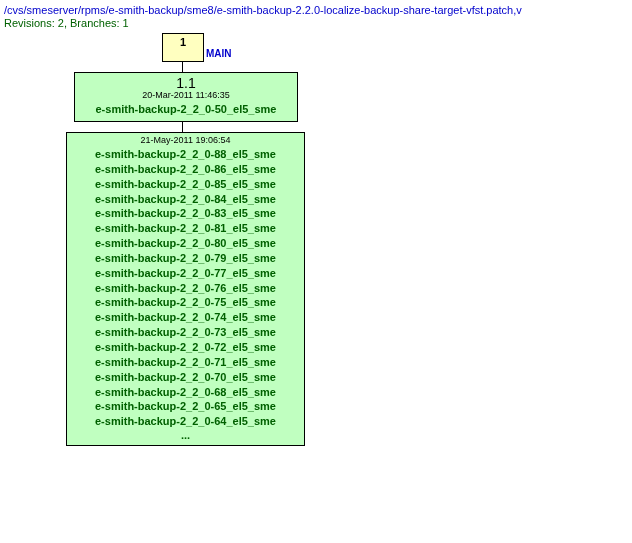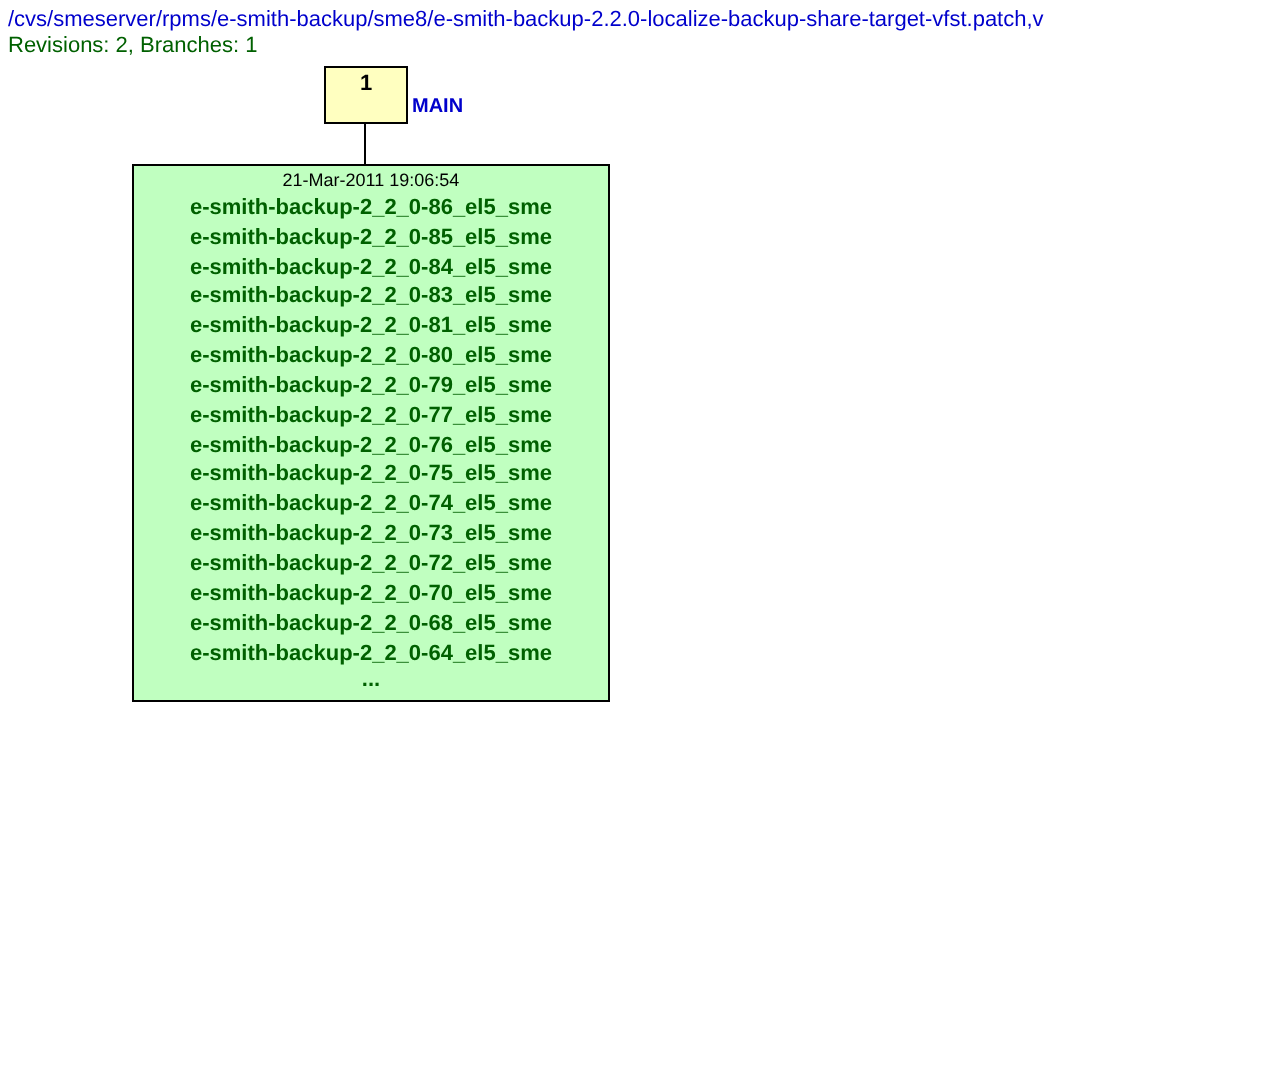--- a/index.html
+++ b/index.html
@@ -97,39 +97,47 @@
 
 <div class="diagram">
 
   <div class="box root-box">
     <div class="root-num">1</div>
     <div class="root-label">MAIN</div>
   </div>
 
   <div class="connector" style="height:10px"></div>
 
+  <div class="box rev-box box11">
+    <div class="rev-num">1.1</div>
+    <div class="rev-date">20-Mar-2011 11:46:35</div>
+    <div class="tag">e-smith-backup-2_2_0-50_el5_sme</div>
+  </div>
 
   <div class="connector" style="height:10px"></div>
 
   <div class="box rev-box box12">
-    <div class="rev-date">21-Mar-2011 19:06:54</div>
+    <div class="rev-date">21-May-2011 19:06:54</div>
     <div id="rev2-tags">
+        <div class="tag">e-smith-backup-2_2_0-88_el5_sme</div>
         <div class="tag">e-smith-backup-2_2_0-86_el5_sme</div>
         <div class="tag">e-smith-backup-2_2_0-85_el5_sme</div>
         <div class="tag">e-smith-backup-2_2_0-84_el5_sme</div>
         <div class="tag">e-smith-backup-2_2_0-83_el5_sme</div>
         <div class="tag">e-smith-backup-2_2_0-81_el5_sme</div>
         <div class="tag">e-smith-backup-2_2_0-80_el5_sme</div>
         <div class="tag">e-smith-backup-2_2_0-79_el5_sme</div>
         <div class="tag">e-smith-backup-2_2_0-77_el5_sme</div>
         <div class="tag">e-smith-backup-2_2_0-76_el5_sme</div>
         <div class="tag">e-smith-backup-2_2_0-75_el5_sme</div>
         <div class="tag">e-smith-backup-2_2_0-74_el5_sme</div>
         <div class="tag">e-smith-backup-2_2_0-73_el5_sme</div>
         <div class="tag">e-smith-backup-2_2_0-72_el5_sme</div>
+        <div class="tag">e-smith-backup-2_2_0-71_el5_sme</div>
         <div class="tag">e-smith-backup-2_2_0-70_el5_sme</div>
         <div class="tag">e-smith-backup-2_2_0-68_el5_sme</div>
+        <div class="tag">e-smith-backup-2_2_0-65_el5_sme</div>
         <div class="tag">e-smith-backup-2_2_0-64_el5_sme</div>
       </div>
     <div class="ellipsis">...</div>
   </div>
 
 </div>
 
 </body></html>

